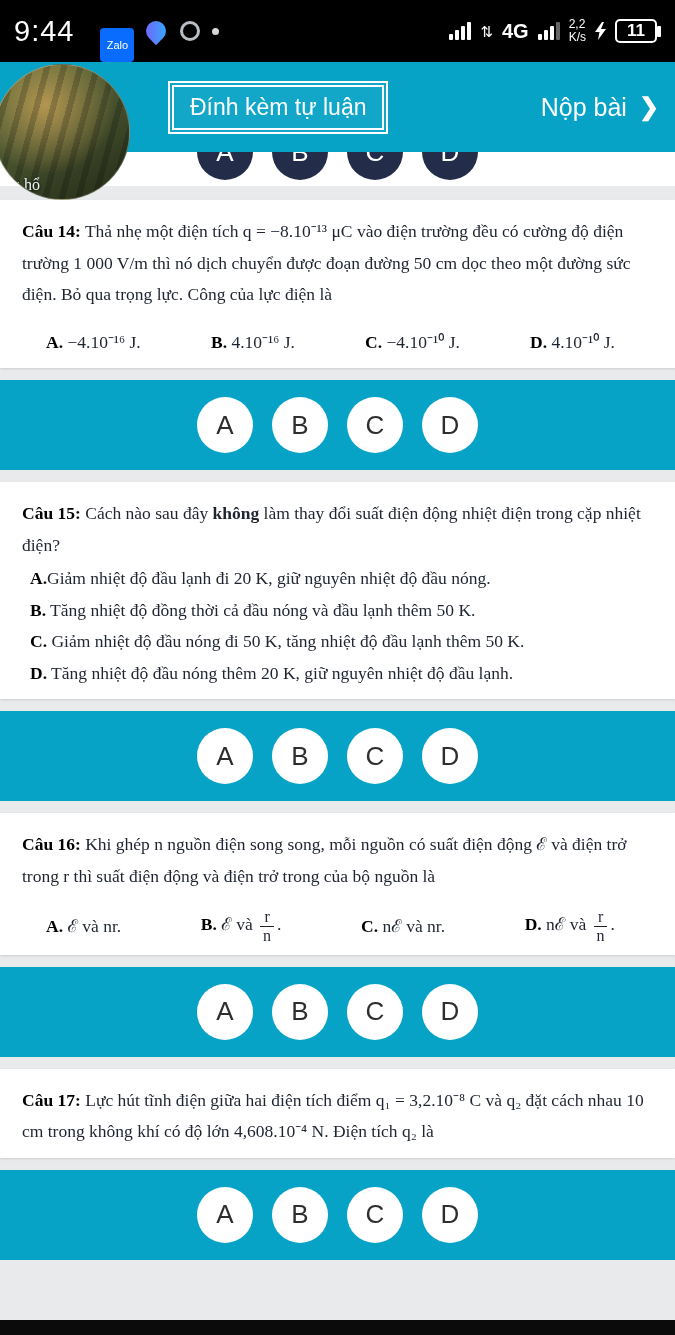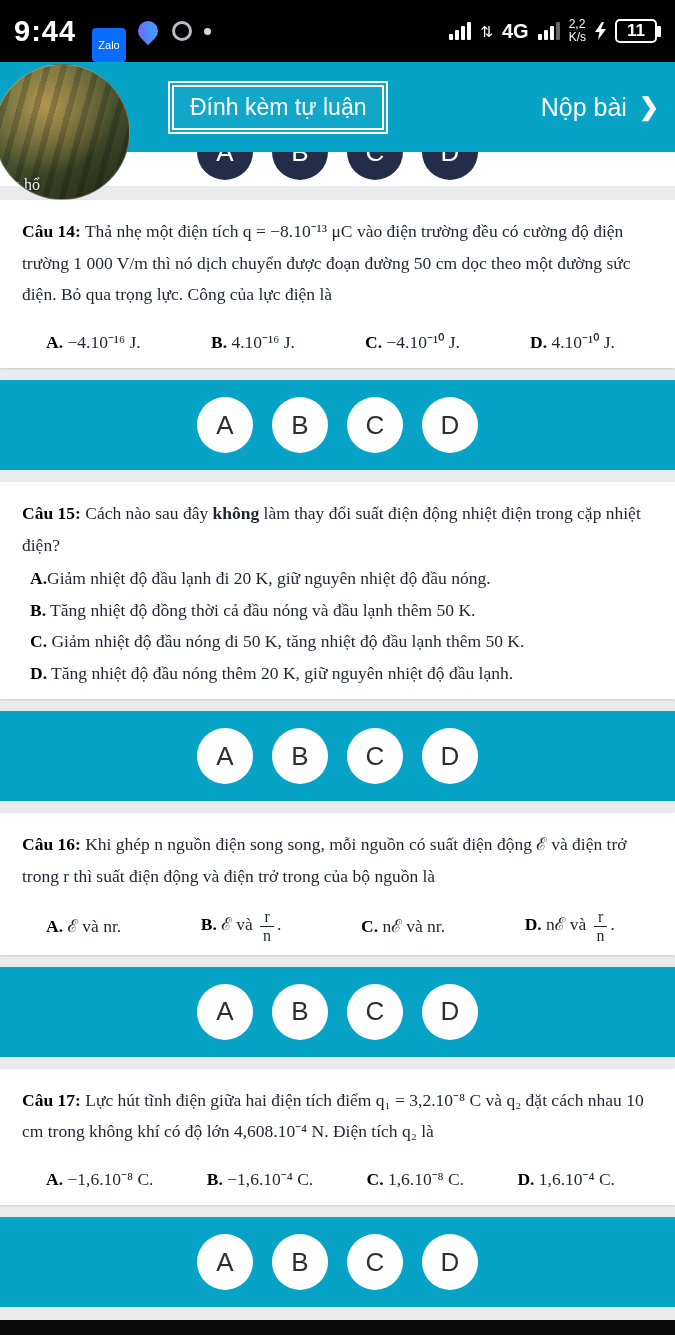--- a/index.html
+++ b/index.html
@@ -7,21 +7,21 @@
   body {
     height:1335px; background:#e8eaec; overflow:hidden; position:relative;
     font-family:"Liberation Serif", serif; color:#1e2430;
   }
 
   
   .statusbar {
     height:62px; background:#000; color:#fff; display:flex; align-items:center;
     padding:0 14px; gap:10px; font-family:"Liberation Sans", sans-serif;
   }
-  .time { font-size:29px; font-weight:bold; letter-spacing:1px; margin-right:6px; }
+  .time { font-size:29px; font-weight:normal; letter-spacing:1px; margin-right:16px; }
   .zalo {
     width:34px; height:34px; background:#0a6cff; border-radius:4px; color:#fff;
     font-size:11px; font-weight:normal; display:flex; align-items:center; justify-content:center;margin-top:28px;
   }
   .drop {
     width:20px; height:20px; background:linear-gradient(135deg,#7b5cff,#2bb3ff);
     border-radius:50% 50% 50% 0; transform:rotate(-45deg); margin-left:2px;
   }
   .ring { width:20px; height:20px; border:3px solid #b9bec4; border-radius:50%; margin-left:4px; }
   .sb-dot { width:7px; height:7px; background:#d6d9dc; border-radius:50%; margin-left:2px; }
@@ -233,26 +233,20 @@
   <button class="choice">C</button>
   <button class="choice">D</button>
 </div>
 
 <div class="gap12"></div>
 
 <section class="card">
   <p class="qtext">
     <b class="qlabel">Câu 17:</b><span> Lực hút tĩnh điện giữa hai điện tích điểm q₁ = 3,2.10⁻⁸ C và q₂ đặt cách nhau 10 cm trong không khí có độ lớn 4,608.10⁻⁴ N. Điện tích q₂ là</span>
   </p>
-  <div class="opts-row">
-    <span class="opt"><b>A.</b><span> −1,6.10⁻⁸ C.</span></span>
-    <span class="opt"><b>B.</b><span> −1,6.10⁻⁴ C.</span></span>
-    <span class="opt"><b>C.</b><span> 1,6.10⁻⁸ C.</span></span>
-    <span class="opt"><b>D.</b><span> 1,6.10⁻⁴ C.</span></span>
-  </div>
 </section>
 
 <div class="gap12"></div>
 
 <div class="band">
   <button class="choice">A</button>
   <button class="choice">B</button>
   <button class="choice">C</button>
   <button class="choice">D</button>
 </div>

